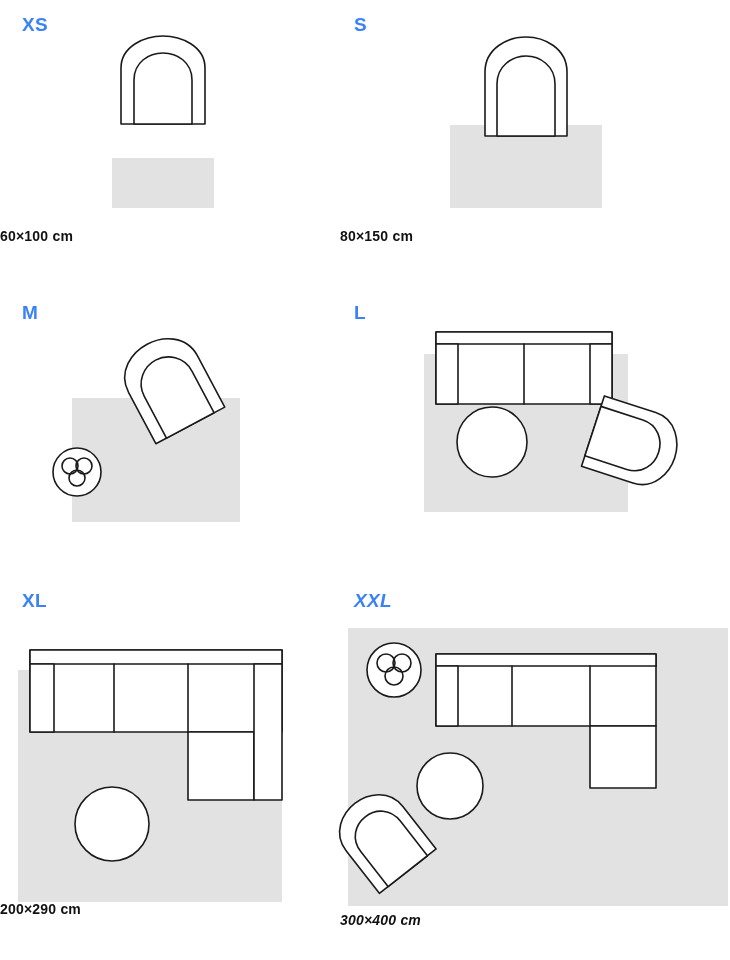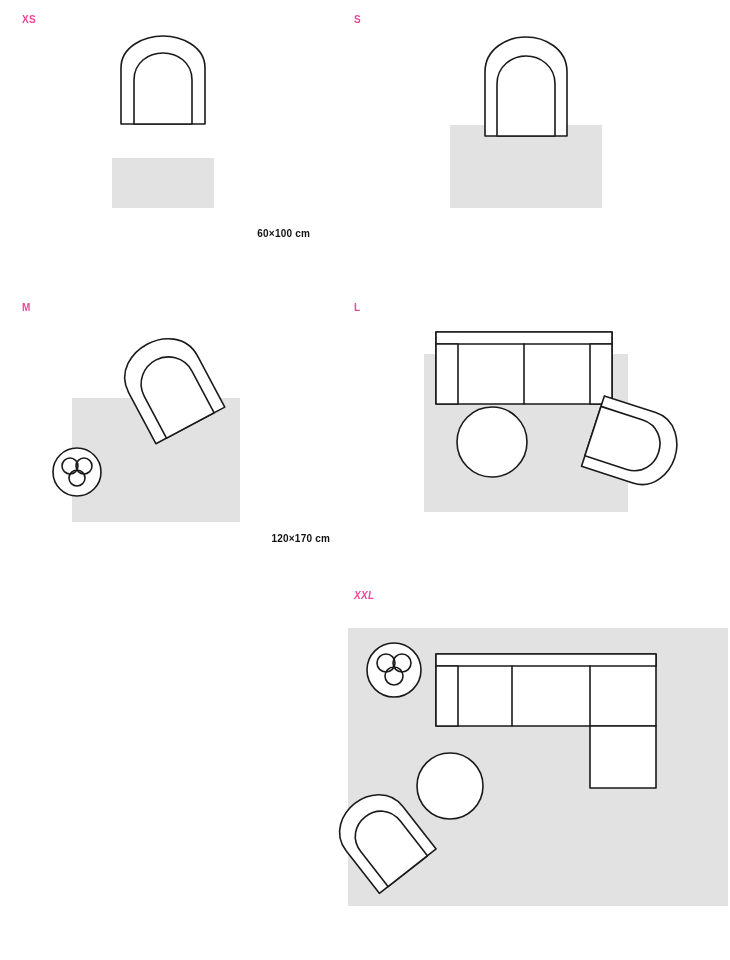--- a/index.html
+++ b/index.html
@@ -18,32 +18,32 @@
   .board {
     position: relative;
     width: 730px;
     height: 960px;
   }
   .cell {
     position: absolute;
   }
   .size-label {
     position: absolute;
-    font-size: 10px;
+    font-size: 19px;
     font-weight: bold;
     letter-spacing: 0.3px;
-    color: #ec4899;
+    color: #3b82f6;
   }
   .dim-label {
     position: absolute;
-    font-size: 10px;
+    font-size: 14px;
     font-weight: bold;
     letter-spacing: 0.2px;
     color: #111111;
-    text-align: right;
+    text-align: left;
     white-space: nowrap;
   }
   .scene {
     position: absolute;
   }
   svg {
     display: block;
     overflow: visible;
   }
   .rug {
@@ -85,20 +85,21 @@
 
   <div class="cell" style="left:340px;top:0;width:390px;height:270px;">
     <div class="size-label" style="left:14px;top:14px;">S</div>
     <div class="scene" style="left:0;top:20px;">
       <svg width="390" height="190" viewBox="0 0 390 190">
         <rect class="rug" x="110" y="105" width="152" height="83"></rect>
         <path class="furn" d="M145 116 L145 52 C145 28 168 17 186 17 C204 17 227 28 227 52 L227 116 Z"></path>
         <path class="furn" d="M157 116 L157 64 C157 46 172 36 186 36 C200 36 215 46 215 64 L215 116 Z"></path>
       </svg>
     </div>
+    <div class="dim-label" style="left:0;top:228px;width:390px;">80×150 cm</div>
   </div>
 
   <div class="cell" style="left:0;top:288px;width:340px;height:280px;">
     <div class="size-label" style="left:22px;top:14px;">M</div>
     <div class="scene" style="left:0;top:24px;">
       <svg width="340" height="200" viewBox="0 0 340 200">
         <rect class="rug" x="72" y="86" width="168" height="124"></rect>
 
         <g transform="rotate(-28 168 80)">
           <path class="furn" d="M133 120 L133 62 C133 38 155 28 172 28 C189 28 211 38 211 62 L211 120 Z"></path>
@@ -106,21 +107,20 @@
         </g>
 
         <g>
           <circle class="furn" cx="77" cy="160" r="24"></circle>
           <circle class="furn-thin" cx="70" cy="154" r="8"></circle>
           <circle class="furn-thin" cx="84" cy="154" r="8"></circle>
           <circle class="furn-thin" cx="77" cy="166" r="8"></circle>
         </g>
       </svg>
     </div>
-    <div class="dim-label" style="left:0;top:245px;width:330px;">120×170 cm</div>
   </div>
 
   <div class="cell" style="left:340px;top:288px;width:390px;height:280px;">
     <div class="size-label" style="left:14px;top:14px;">L</div>
     <div class="scene" style="left:0;top:24px;">
       <svg width="390" height="200" viewBox="0 0 390 200">
         <rect class="rug" x="84" y="42" width="204" height="158"></rect>
 
         <g>
           <rect class="furn" x="96" y="20" width="176" height="72"></rect>
@@ -133,20 +133,41 @@
         <circle class="furn" cx="152" cy="130" r="35"></circle>
 
         <g transform="rotate(108 290 128)">
           <path class="furn" d="M256 166 L256 112 C256 90 277 80 293 80 C309 80 330 90 330 112 L330 166 Z"></path>
           <path class="furn" d="M267 166 L267 122 C267 106 280 97 293 97 C306 97 319 106 319 122 L319 166 Z"></path>
         </g>
       </svg>
     </div>
   </div>
 
+  <div class="cell" style="left:0;top:576px;width:340px;height:384px;">
+    <div class="size-label" style="left:22px;top:14px;">XL</div>
+    <div class="scene" style="left:0;top:36px;">
+      <svg width="340" height="280" viewBox="0 0 340 280">
+        <rect class="rug" x="18" y="58" width="264" height="232"></rect>
+
+        <g>
+          <rect class="furn" x="30" y="38" width="252" height="82"></rect>
+          <rect class="furn" x="30" y="38" width="252" height="14"></rect>
+          <rect class="furn" x="30" y="52" width="24" height="68"></rect>
+          <line class="furn-thin" x1="114" y1="52" x2="114" y2="120"></line>
+          <line class="furn-thin" x1="188" y1="52" x2="188" y2="120"></line>
+          <rect class="furn" x="188" y="120" width="66" height="68"></rect>
+          <rect class="furn" x="254" y="52" width="28" height="136"></rect>
+        </g>
+
+        <circle class="furn" cx="112" cy="212" r="37"></circle>
+      </svg>
+    </div>
+    <div class="dim-label" style="left:0;top:325px;width:330px;">200×290 cm</div>
+  </div>
 
   <div class="cell" style="left:340px;top:576px;width:390px;height:384px;font-style:italic;">
     <div class="size-label" style="left:14px;top:14px;">XXL</div>
     <div class="scene" style="left:0;top:36px;">
       <svg width="390" height="290" viewBox="0 0 390 290">
         <rect class="rug" x="8" y="16" width="380" height="278"></rect>
 
         <g>
           <rect class="furn" x="96" y="42" width="220" height="72"></rect>
           <rect class="furn" x="96" y="42" width="220" height="12"></rect>
@@ -165,15 +186,16 @@
           <circle class="furn-thin" cx="62" cy="51" r="9"></circle>
           <circle class="furn-thin" cx="54" cy="64" r="9"></circle>
         </g>
 
         <g transform="rotate(-38 44 232)">
           <path class="furn" d="M10 268 L10 214 C10 192 30 182 46 182 C62 182 82 192 82 214 L82 268 Z"></path>
           <path class="furn" d="M21 268 L21 224 C21 208 33 199 46 199 C59 199 71 208 71 224 L71 268 Z"></path>
         </g>
       </svg>
     </div>
+    <div class="dim-label" style="left:0;top:336px;width:390px;">300×400 cm</div>
   </div>
 
 </div>
 
 </body></html>

